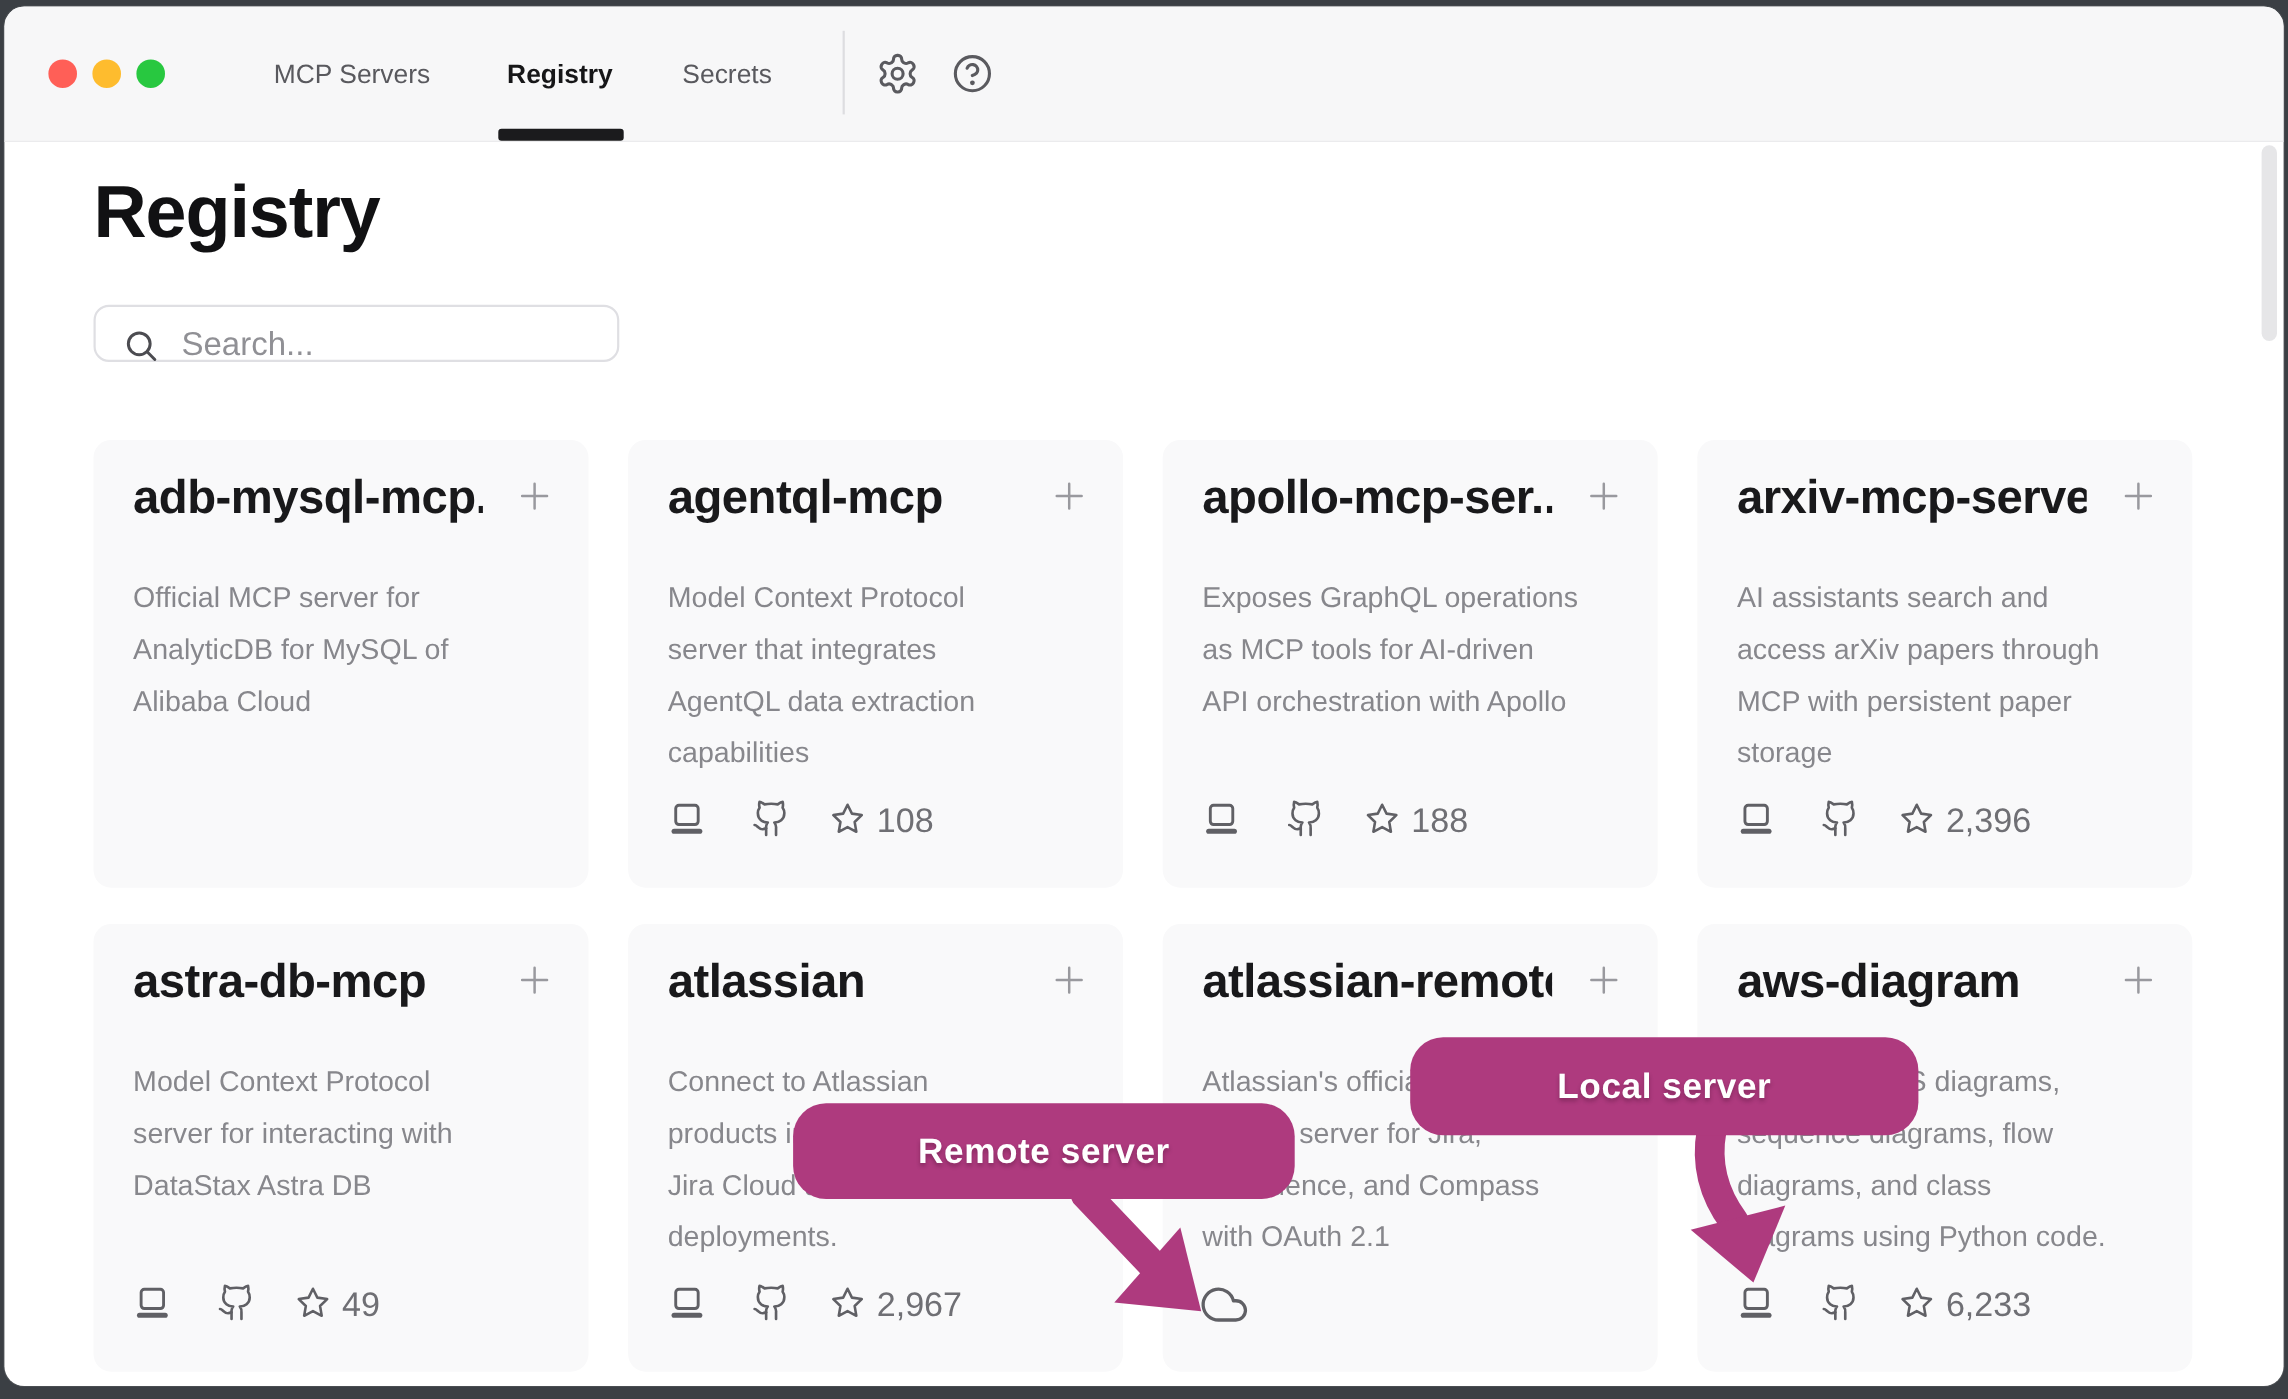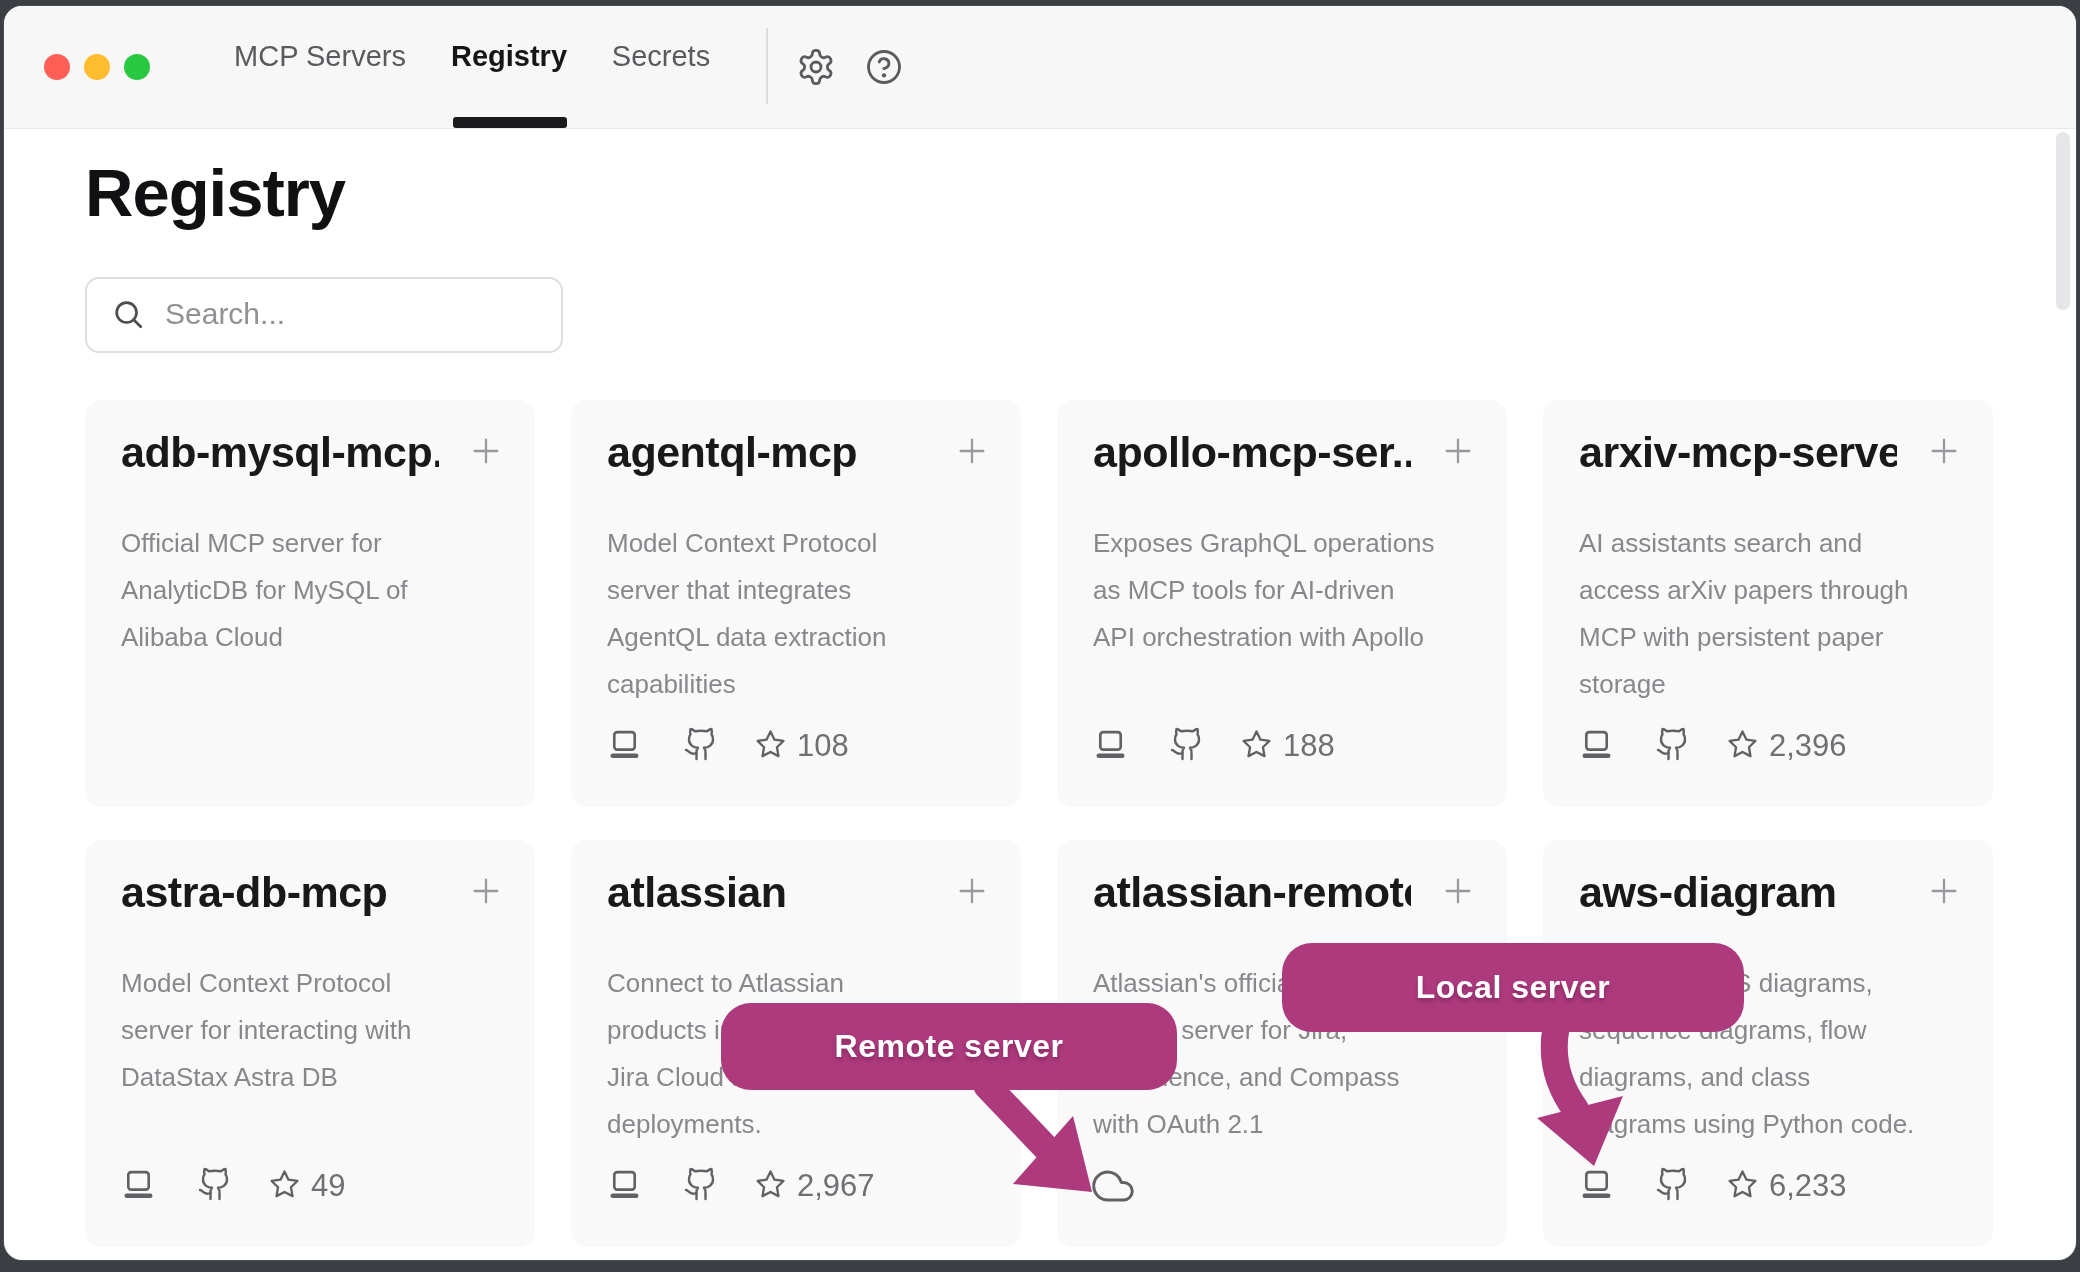--- a/index.html
+++ b/index.html
@@ -5,31 +5,31 @@
   html,body{margin:0;padding:0;background:#26292d;}
   .stage{position:relative;width:2080px;height:1272px;background:#3b3f44;overflow:hidden;
          font-family:"Liberation Sans", sans-serif;}
   .window{position:absolute;left:4px;top:6px;right:4px;bottom:12px;background:#ffffff;
           border-radius:18px;overflow:hidden;box-shadow:0 0 0 1px rgba(255,255,255,0.08);}
   
   .titlebar{position:absolute;left:0;top:0;right:0;height:122px;background:#f7f7f8;
             border-bottom:1px solid #e9e9eb;}
   .lights{position:absolute;left:40px;top:48px;display:flex;gap:14px;}
   .light{width:26px;height:26px;border-radius:50%;}
-  .tab{position:absolute;top:30px;transform:translateX(-50%);font-size:29px;color:#59595e;
+  .tab{position:absolute;top:42px;transform:translateX(-50%);font-size:24px;color:#59595e;
        line-height:40px;white-space:nowrap;cursor:default;}
   .tab.active{color:#161618;font-weight:600;}
   .tab-indicator{position:absolute;left:449px;top:111px;width:114px;height:11px;background:#1b1b1d;
                  border-radius:3px;}
   .tb-divider{position:absolute;left:762px;top:22px;width:2px;height:76px;background:#dddde0;}
   .tb-icon{position:absolute;top:41px;width:40px;height:40px;color:#5a5a5f;}
   
   .page-title{position:absolute;left:81px;top:148px;margin:0;font-size:67px;font-weight:800;
               color:#111113;letter-spacing:-1px;}
-  .searchbox{position:absolute;left:81px;top:271px;width:478px;height:76px;background:#fff;
+  .searchbox{position:absolute;left:81px;top:271px;width:478px;height:52px;background:#fff;
              border:2px solid #dfdfe3;border-radius:14px;box-sizing:border-box;}
   .searchbox svg{position:absolute;left:24px;top:18px;width:34px;height:34px;color:#4c4c51;}
   .searchbox input{position:absolute;left:76px;top:2px;width:380px;height:64px;border:none;outline:none;
                    font-size:30px;color:#333;background:transparent;font-family:"Liberation Sans",sans-serif;}
   .searchbox input::placeholder{color:#909095;}
   
   .grid{position:absolute;left:81px;top:394px;display:grid;grid-template-columns:repeat(4,450px);
         grid-auto-rows:407px;column-gap:36px;row-gap:33px;}
   .card{position:relative;background:#f9f9fa;border-radius:16px;}
   .card-title{position:absolute;left:36px;top:28px;right:96px;font-size:43px;font-weight:700;

